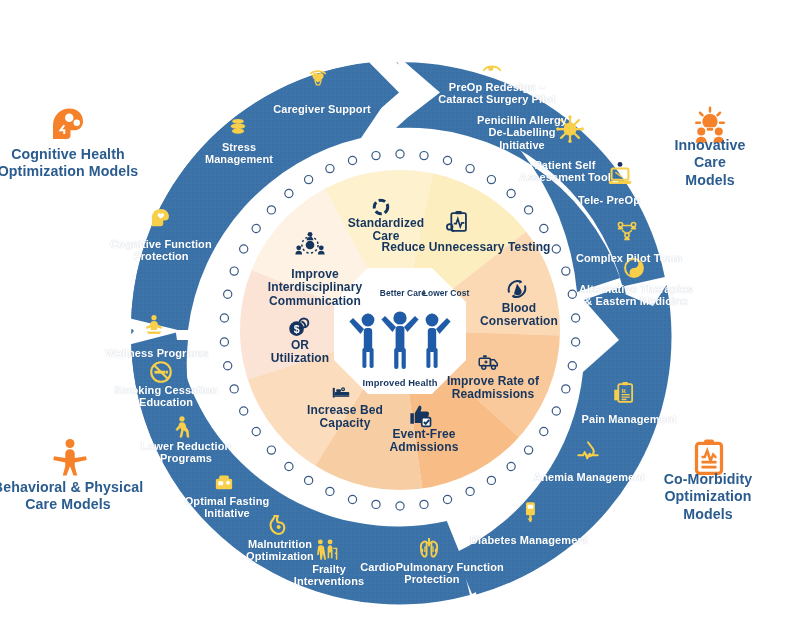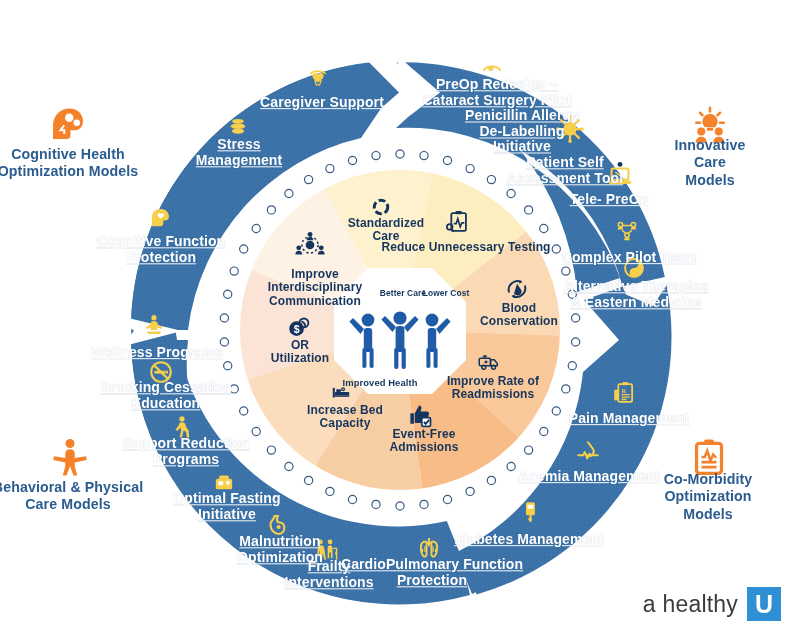--- a/index.html
+++ b/index.html
@@ -10,21 +10,21 @@
   }
   #stage{position:absolute;left:0;top:0;width:799px;height:635px;}
   svg.layer{position:absolute;left:0;top:0;width:799px;height:635px;}
 
   
   .lbl{
     position:absolute;text-align:center;line-height:1.12;
     font-weight:bold;letter-spacing:0.1px;white-space:pre-line;
     transform:translate(-50%,-50%);
   }
-  .ring-lbl{color:#ffffff;font-size:14px;text-shadow:0 0 1px rgba(30,60,100,.35);text-decoration:underline;}
+  .ring-lbl{color:#ffffff;font-size:11px;text-shadow:0 0 1px rgba(30,60,100,.35);}
   .outer-lbl{color:#2b5c8f;font-size:14.2px;line-height:1.22;}
   .wheel-lbl{color:#15355e;font-size:12px;}
   .hub-small{color:#15355e;font-size:8.4px;}
   .hub-big{color:#15355e;font-size:9.4px;}
 
   
   .ico{position:absolute;transform:translate(-50%,-50%);line-height:0;}
   .ico svg{display:block;}
 
   
@@ -477,29 +477,29 @@
           <rect x="6" y="5" width="20" height="24" rx="2.4" fill="none" stroke="#f5822b" stroke-width="2.6"></rect>
           <rect x="12" y="2" width="8" height="4.4" rx="1.6" fill="#f5822b"></rect>
           <path d="M10 16h2.6l2-5 2.6 8 2.2-5 1.8 2H22" fill="none" stroke="#f5822b" stroke-width="2"></path>
           <rect x="10" y="19" width="12" height="2.2" fill="#f5822b"></rect>
           <rect x="10" y="23" width="12" height="2.2" fill="#f5822b"></rect>
         </svg>
       </div>
     </div>
 
   <div id="labels">
-      <div class="lbl ring-lbl" style="left:322px;top:103px;">Caregiver Support</div>
+      <div class="lbl ring-lbl" style="left:322px;top:109px;">Caregiver Support</div>
       <div class="lbl ring-lbl" style="left:239px;top:153px;">Stress
 Management</div>
       <div class="lbl ring-lbl" style="left:161px;top:250px;">Cognitive Function
 Protection</div>
       <div class="lbl ring-lbl" style="left:157px;top:353px;">Wellness Programs</div>
       <div class="lbl ring-lbl" style="left:166px;top:396px;">Smoking Cessation
 Education</div>
-      <div class="lbl ring-lbl" style="left:186px;top:452px;">Support Reduction
+      <div class="lbl ring-lbl" style="left:186px;top:452px;">Lower Reduction
 Programs</div>
       <div class="lbl ring-lbl" style="left:227px;top:507px;">Optimal Fasting
 Initiative</div>
       <div class="lbl ring-lbl" style="left:280px;top:550px;">Malnutrition
 Optimization</div>
       <div class="lbl ring-lbl" style="left:329px;top:575px;">Frailty
 Interventions</div>
       <div class="lbl ring-lbl" style="left:432px;top:573px;">CardioPulmonary Function
 Protection</div>
       <div class="lbl ring-lbl" style="left:529px;top:540px;">Diabetes Management</div>
@@ -537,20 +537,16 @@
       <div class="lbl outer-lbl" style="left:710px;top:163px;">Innovative Care
 Models</div>
       <div class="lbl outer-lbl" style="left:68px;top:496px;">Behavioral &amp; Physical
 Care Models</div>
       <div class="lbl outer-lbl" style="left:708px;top:497px;">Co-Morbidity
 Optimization Models</div>
     </div>
 
   <div class="lbl hub-small" style="left:383px;top:294px;margin-left:20px;">Better Care</div>
   <div class="lbl hub-small" style="left:446px;top:294px;">Lower Cost</div>
-  <div class="lbl hub-big" style="left:380px;top:383px;">Improved Health</div>
-
-  <div id="logo">
-    <div class="txt">a healthy</div>
-    <div class="ubox">U</div>
-  </div>
+  <div class="lbl hub-big" style="left:400px;top:383px;">Improved Health</div>
+
 
 </div>
 
 </body></html>

